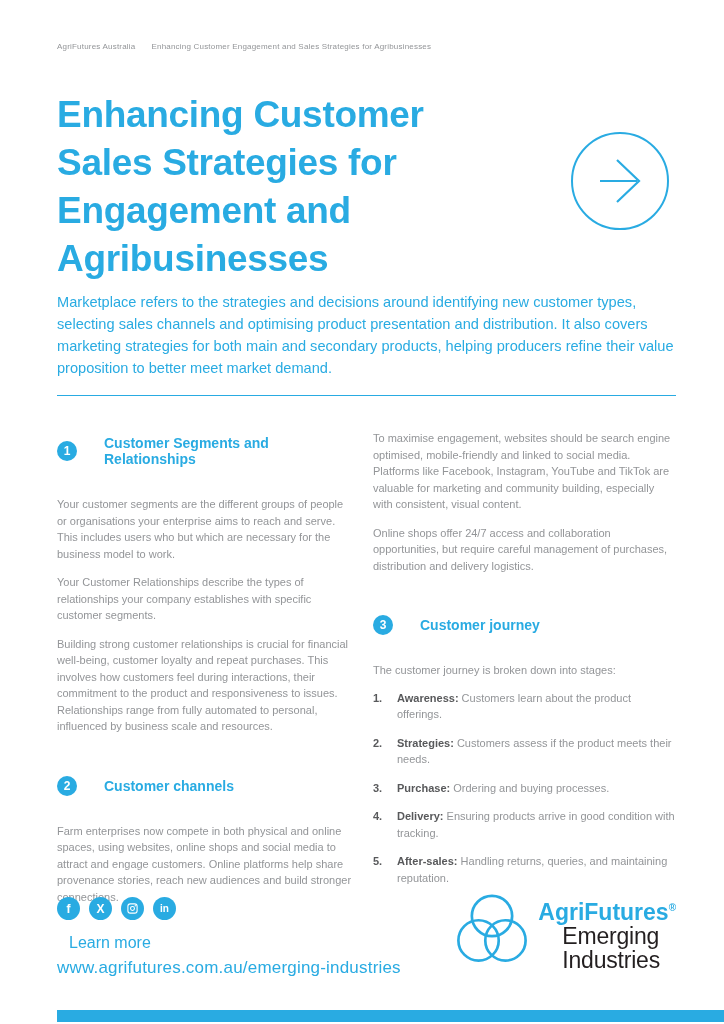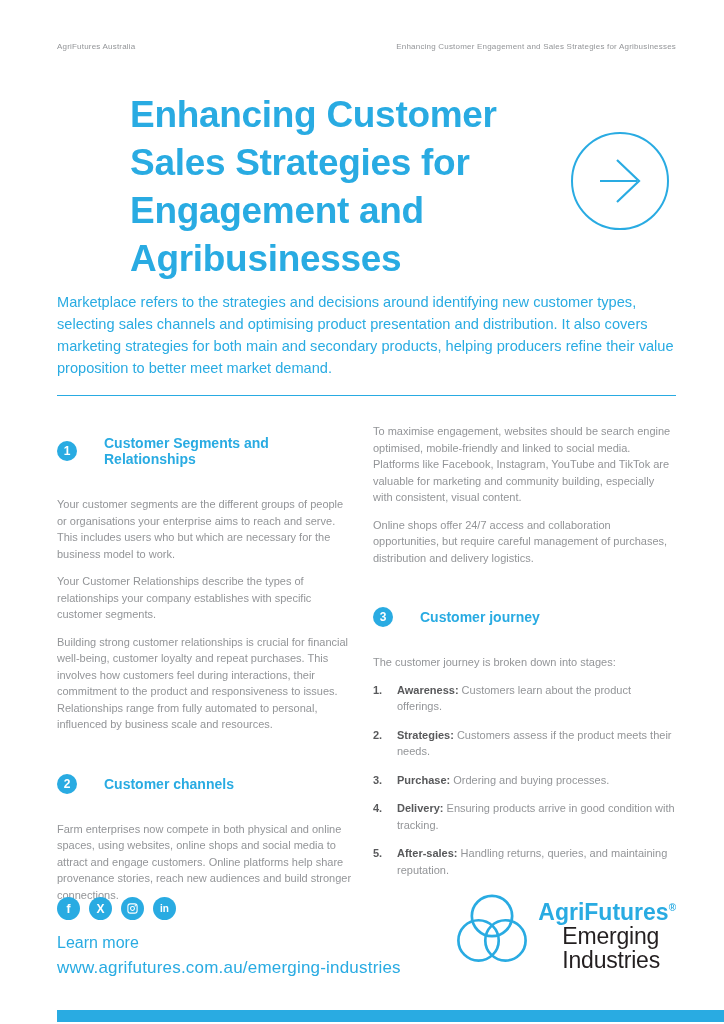--- a/index.html
+++ b/index.html
@@ -7,44 +7,44 @@
     --body-gray:#939598;
     --dark-gray:#58595B;
     --logo-black:#231F20;
   }
   html,body{margin:0;padding:0;background:#fff;}
   .page{
     position:relative;width:724px;height:1024px;background:#fff;overflow:hidden;
     box-sizing:border-box;padding:42px 48px 0 57px;
     font-family:"Liberation Sans",sans-serif;
   }
-  .doc-header{display:flex;justify-content:space-between;font-size:8px;color:var(--body-gray);letter-spacing:.2px;}
-  .title-row{display:flex;justify-content:flex-end;margin-top:40px;}
+  .doc-header{display:flex;justify-content:flex-start;font-size:8px;color:var(--body-gray);letter-spacing:.2px;gap:16px;}
+  .title-row{display:flex;justify-content:space-between;margin-top:40px;}
   .page-title{margin:0;font-size:37px;line-height:48px;font-weight:bold;color:var(--accent);letter-spacing:-.3px;width:440px;}
   .title-line{display:block;}
   .arrow-wrap{width:100px;height:100px;margin-top:40px;margin-right:6px;flex:none;}
   .intro{margin:8px 0 0;font-size:14.6px;line-height:22px;color:var(--accent);max-width:634px;}
   .divider{margin:16px 0 0;border:none;border-top:1px solid var(--accent);}
   .columns{display:flex;gap:20px;margin-top:22px;}
   .col-left{width:296px;flex:none;}
   .col-right{width:303px;flex:none;}
   .sec-head{display:flex;align-items:center;gap:10px;margin:0 0 12px;}
   .sec-gap{margin-top:26px;}
   .badge{width:20px;height:20px;border-radius:50%;background:var(--accent);color:#fff;font-size:12px;font-weight:bold;display:flex;align-items:center;justify-content:center;flex:none;}
   .sec-title{margin:17px;font-size:14px;font-weight:bold;color:var(--accent);}
-  .body-p{margin:5px 0 11px;font-size:11px;line-height:16.5px;color:var(--body-gray);}
+  .body-p{margin:12px 0 11px;font-size:11px;line-height:16.5px;color:var(--body-gray);}
   .stage{display:flex;margin:0 0 12px;font-size:11px;line-height:16.5px;}
   .stage-num{width:24px;flex:none;font-weight:bold;color:var(--dark-gray);}
   .stage-body{color:var(--body-gray);}
   .stage-term{font-weight:bold;color:var(--dark-gray);}
   .footer{position:absolute;left:57px;right:48px;bottom:46px;display:flex;justify-content:space-between;align-items:flex-end;}
   .social-row{display:flex;gap:9px;margin-bottom:14px;}
   .social{width:23px;height:23px;border-radius:50%;background:var(--accent);color:#fff;display:flex;align-items:center;justify-content:center;font-weight:bold;font-size:12px;cursor:pointer;}
   .social svg{display:block;}
-  .learn{font-size:16px;color:var(--accent);margin:0 0 6px;}
+  .learn{font-size:16px;color:var(--accent);margin:0 12px 6px;}
   .url{font-size:17px;color:var(--accent);margin:0;letter-spacing:.2px;cursor:pointer;}
   .logo{display:flex;align-items:center;gap:4px;}
   .logo-text{line-height:24px;font-size:23px;white-space:nowrap;}
   .logo-brand{color:var(--accent);font-weight:bold;}
   .logo-reg{font-size:10px;vertical-align:9px;color:var(--accent);font-weight:bold;}
   .logo-black{color:var(--logo-black);letter-spacing:-.2px;margin-left:24px;}
   .bottom-bar{position:absolute;left:57px;right:0;bottom:2px;height:12px;background:var(--accent);}
 </style>
 </head>
 <body>

